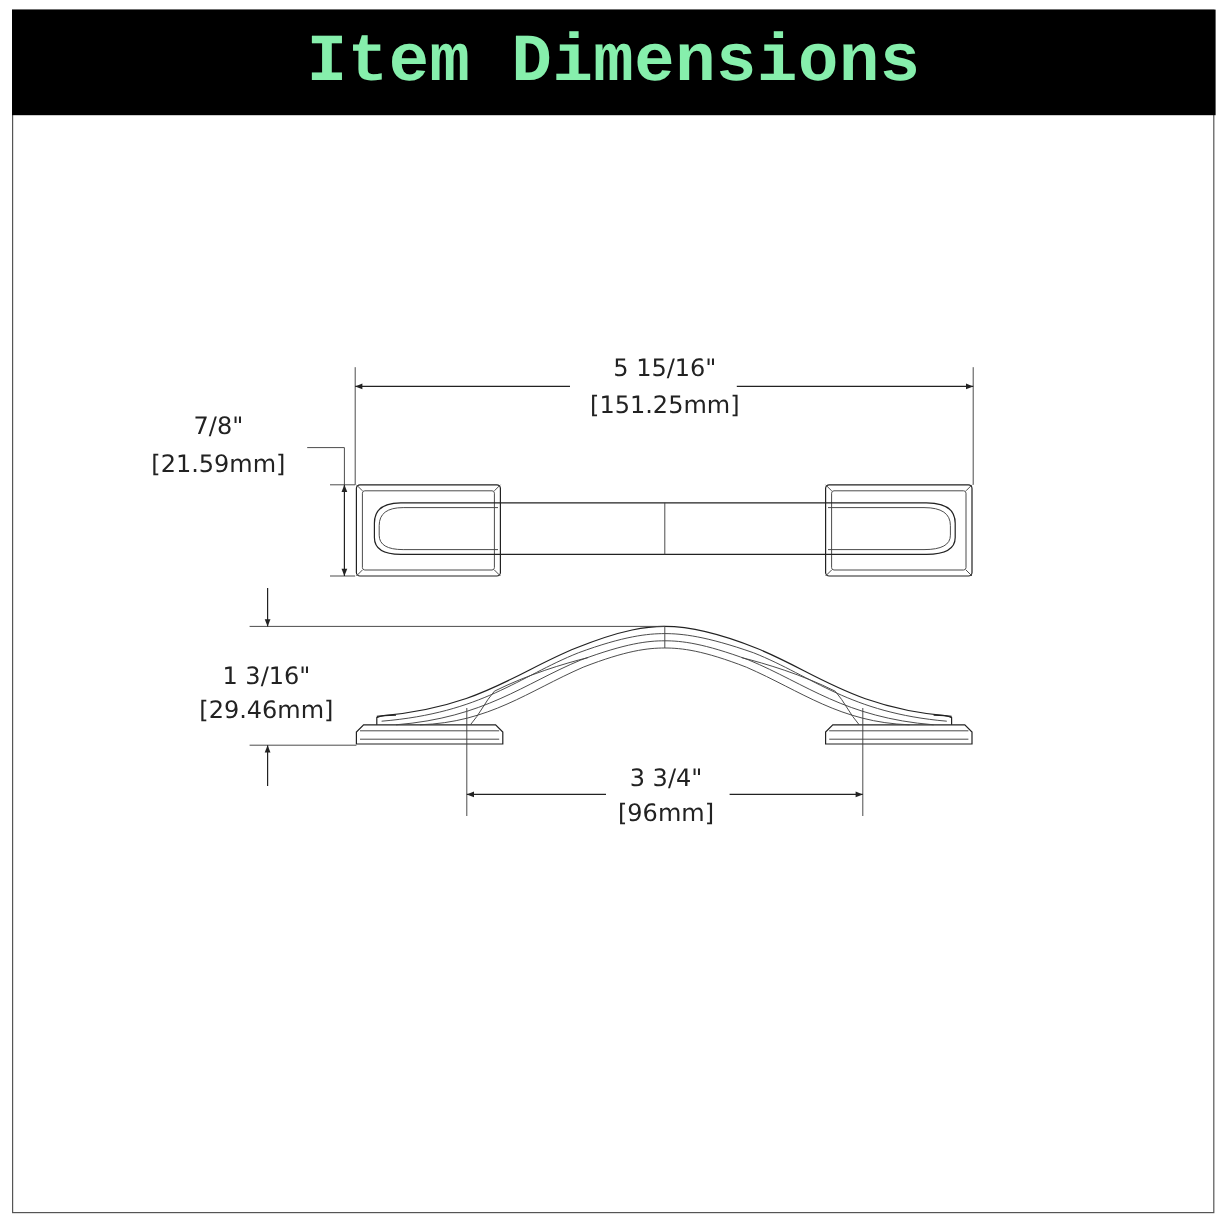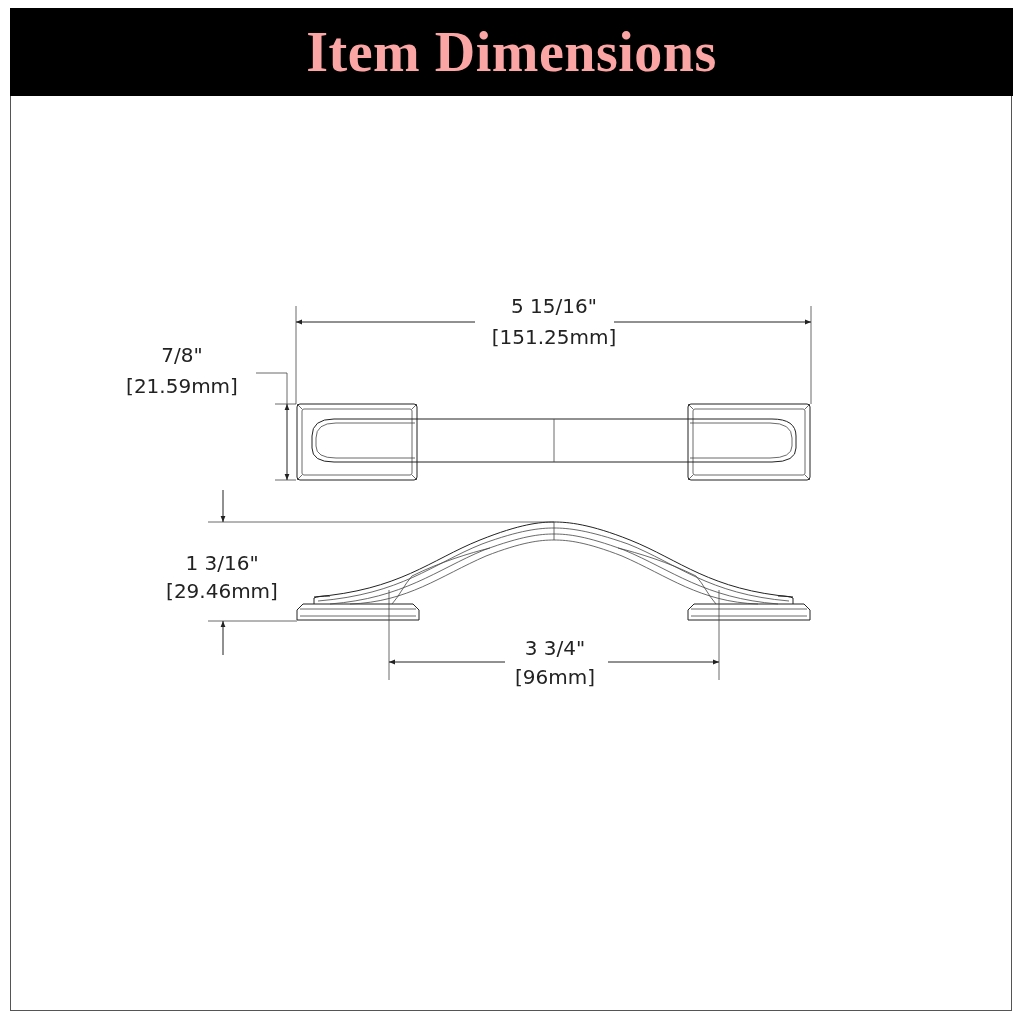--- a/index.html
+++ b/index.html
@@ -1,19 +1,19 @@
 <!DOCTYPE html>
 <html><head>
   <meta charset="utf-8">
   <style>
     html, body { margin: 0; padding: 0; background: #ffffff; }
     body { width: 1024px; height: 1024px; position: relative; overflow: hidden; font-family: "DejaVu Sans", sans-serif; }
     .frame { position: absolute; left: 10px; top: 8px; width: 1002px; height: 1003px; border: 1.5px solid #555; box-sizing: border-box; background: #fff; }
     .header { position: absolute; left: 10px; top: 8px; width: 1003px; height: 88px; background: #000; display: flex; align-items: center; justify-content: center; }
-    .header h1 { margin: 0; color: #fca5a5; font-family: Liberation Serif, serif; font-weight: bold; font-size: 56px; letter-spacing: 0.5px; }
+    .header h1 { margin: 0; color: #86efac; font-family: Liberation Mono, monospace; font-weight: bold; font-size: 56px; letter-spacing: 0.5px; }
     svg.drawing { position: absolute; left: 0; top: 0; width: 1024px; height: 1024px; }
     .dimtext { font-family: "DejaVu Sans", sans-serif; font-size: 20px; fill: #222; }
     .line { stroke: #222; stroke-width: 1; fill: none; }
     .thin { stroke: #444; stroke-width: 0.8; fill: none; }
   </style>
 </head>
 <body>
 
 <div class="frame"></div>
 <div class="header">

